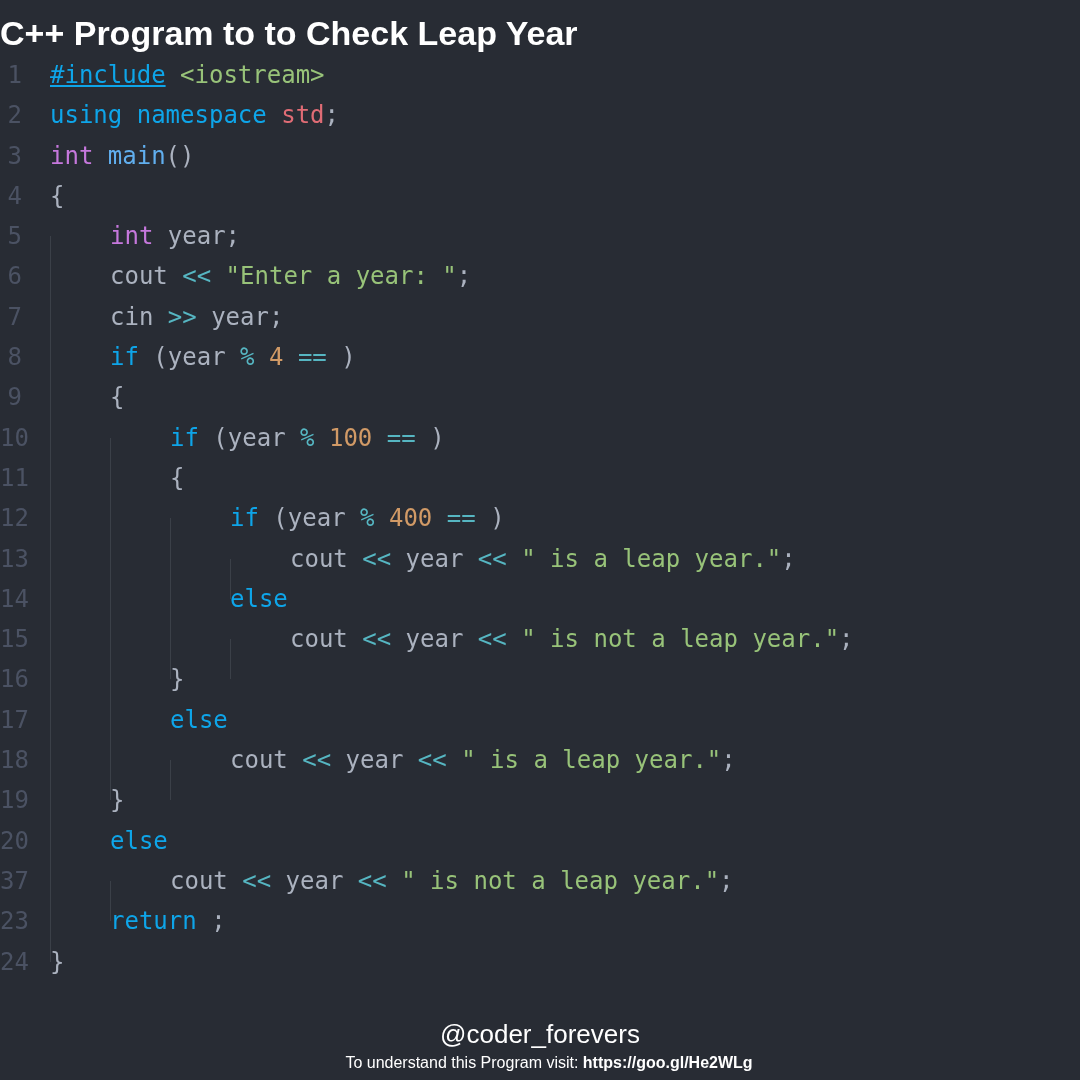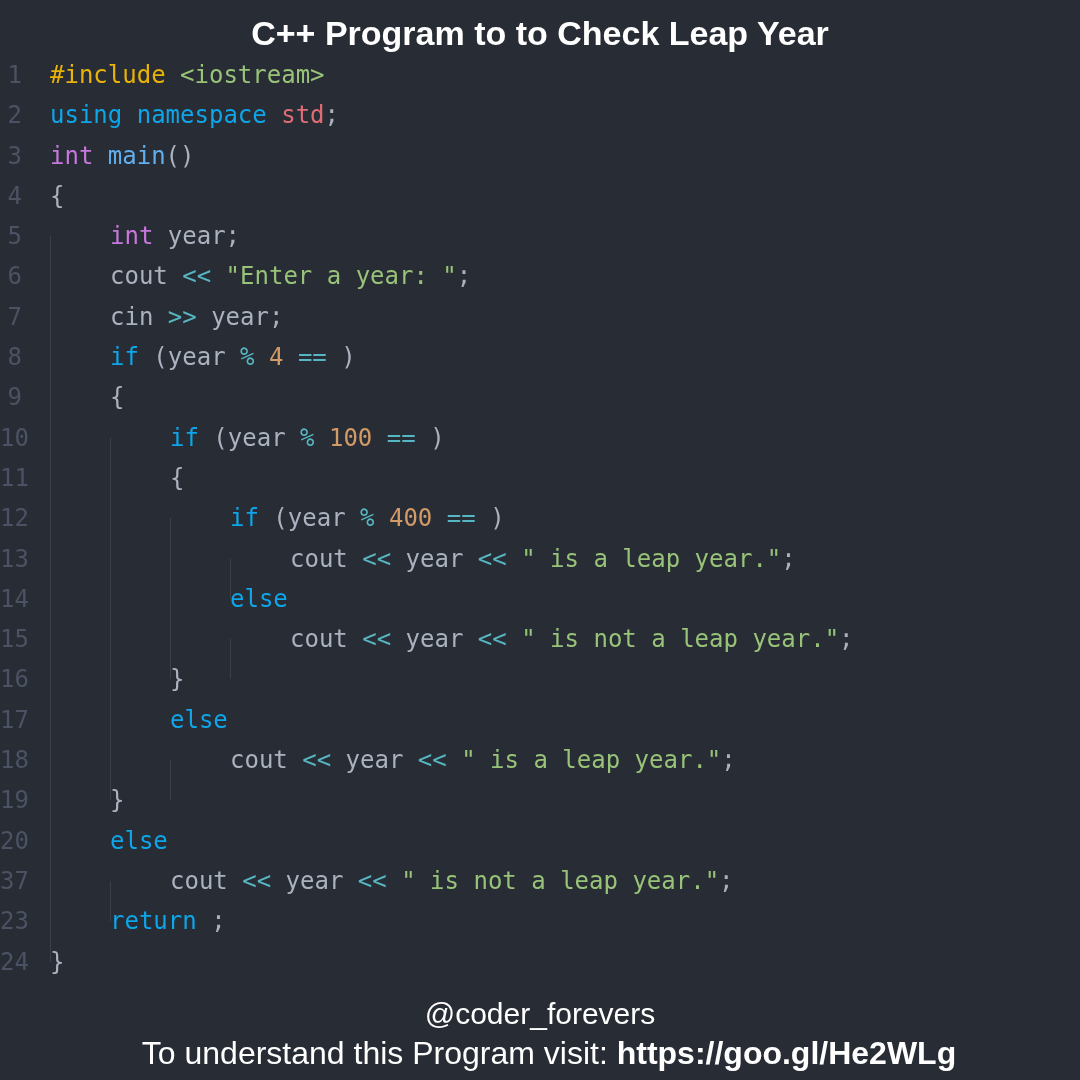--- a/index.html
+++ b/index.html
@@ -6,21 +6,21 @@
   body {
     width: 1080px;
     height: 1080px;
     background: #282c34;
     font-family: "Consolas", "Monaco", monospace;
     color: #abb2bf;
     overflow: hidden;
     position: relative;
   }
   .title {
-    text-align: center;
+    text-align: left;
     color: #ffffff;
     font-family: "Segoe UI", Arial, sans-serif;
     font-weight: 700;
     font-size: 34px;
     padding: 14px 0 8px 0;
   }
   .code-area {
     padding: 0 10px 0 0;
   }
   .line {
@@ -49,47 +49,47 @@
   }
   .indent::before {
     content: "";
     position: absolute;
     left: 0;
     top: -8px;
     height: 40.3px;
     border-left: 1px solid #3b4048;
   }
   .kw   { color: #0ea5e9; text-align: center; } 
-  .pre  { color: #eab308; } 
+  .pre  { color: #0ea5e9; text-decoration: underline; } 
   .type { color: #c678dd; }
   .fn   { color: #61afef; } 
   .id   { color: #e06c75; } 
   .op   { color: #56b6c2; } 
   .num  { color: #d19a66; } 
   .str  { color: #98c379; } 
   .punc { color: #abb2bf; }
   .white{ color: #abb2bf; }
   
   .footer {
     position: absolute;
     bottom: 0;
     left: 0;
     right: 0;
     text-align: center;
     font-family: "Segoe UI", Arial, sans-serif;
     color: #ffffff;
     padding-bottom: 8px;
   }
   .handle {
-    font-size: 30px;
+    font-size: 26px;
     margin-bottom: 4px;
     font-weight: 400;
   }
   .visit {
-    font-size: 32px;
+    font-size: 16px;
     margin-left: 18px;
   }
   .visit .bold { font-weight: 700; }
 </style>
 </head>
 <body>
 
 <div class="title">C++ Program to to Check Leap Year</div>
 
 <div class="code-area">

